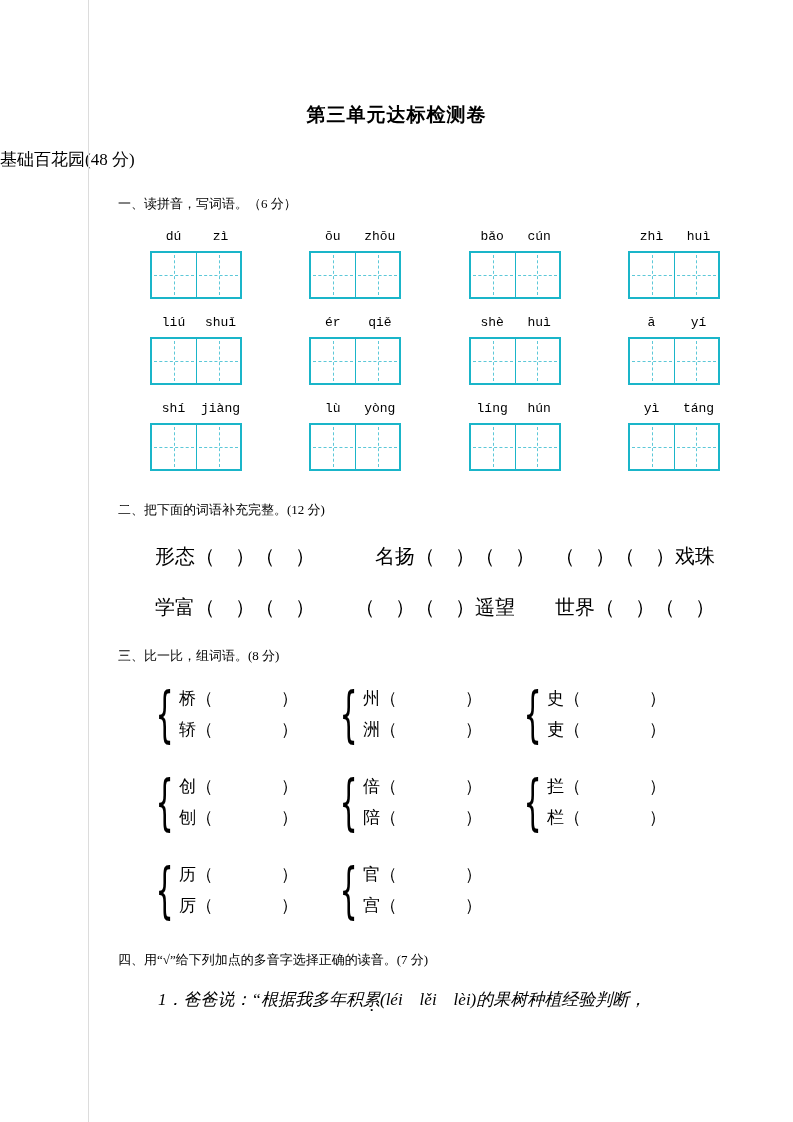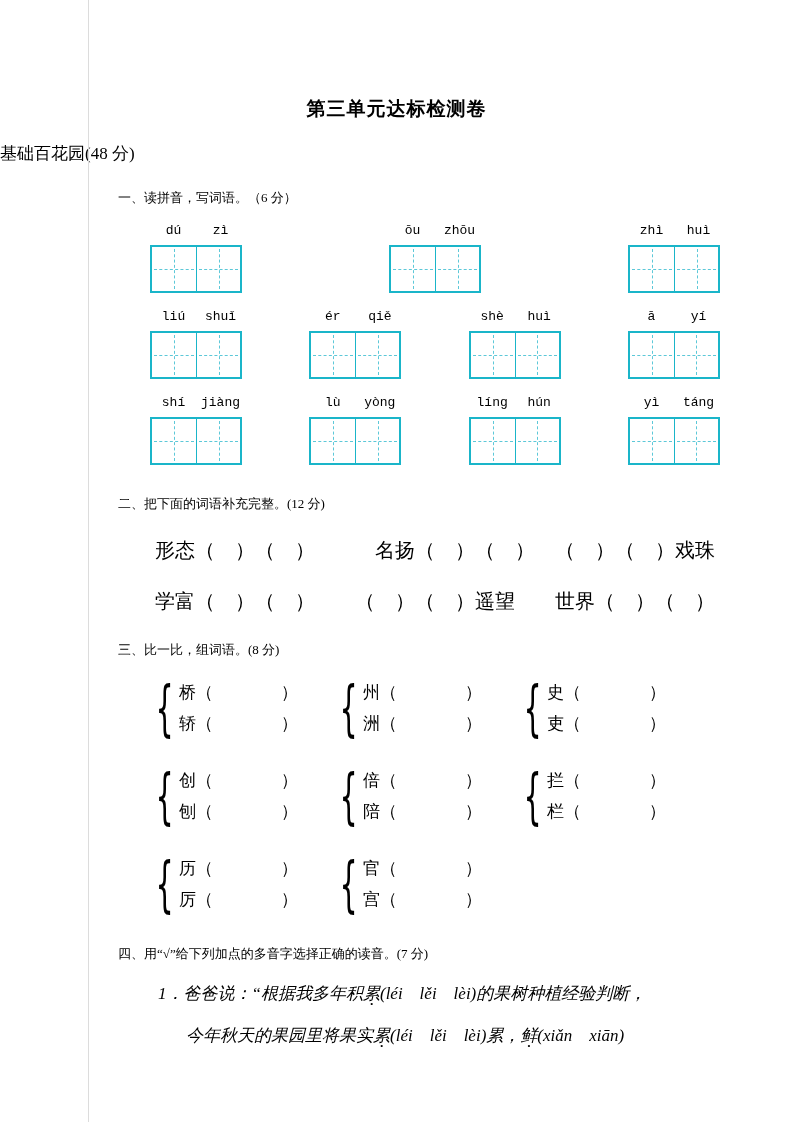--- a/index.html
+++ b/index.html
@@ -13,25 +13,24 @@
     background:#ffffff;
     font-family:"Liberation Serif", serif;
     color:#000;
     overflow:hidden;
   }
   .margin-line{
     position:absolute;left:88px;top:0;bottom:0;
     width:1px;background:#dcdcdc;
   }
   .title{
-    padding-top:76px;
+    padding-top:102px;
     text-align:center;
     font-size:19px;font-weight:bold;
     letter-spacing:1px;
-    margin-top:20px;
   }
   .subtitle{
     margin-top:20px;
     font-size:17px;
   }
   .sec-heading{
     margin:24px 0 0 118px;
     font-size:13px;
   }
   
@@ -130,20 +129,30 @@
           <span>ōu</span>
           <span>zhōu</span>
         </div>
       <div class="tgrid">
           <div class="cell"></div>
           <div class="cell"></div>
         </div>
     </div>
     <div class="pgroup">
       <div class="pinyin">
+          <span>bǎo</span>
+          <span>cún</span>
+        </div>
+      <div class="tgrid">
+          <div class="cell"></div>
+          <div class="cell"></div>
+        </div>
+    </div>
+    <div class="pgroup">
+      <div class="pinyin">
           <span>zhì</span>
           <span>huì</span>
         </div>
       <div class="tgrid">
           <div class="cell"></div>
           <div class="cell"></div>
         </div>
     </div>
   </div>
 
@@ -301,14 +310,13 @@
         <div class="cline">官（　　　　）</div>
         <div class="cline">宫（　　　　）</div>
       </div>
     </div>
   </div>
 
   <div class="sec-heading" style="margin-top:30px;">四、用“√”给下列加点的多音字选择正确的读音。(7 分)</div>
 
   <div class="qline qline1"><span>1．爸爸说：“根据我多年积</span><span class="dotted">累</span><span>(léi　lěi　lèi)的果树种植经验判断，</span></div>
 
-  <div class="qline qline2"><span>今年秋天的果园里将果实</span><span class="dotted">累</span><span>(léi　lěi　lèi)累，</span><span class="dotted">鲜</span><span>(xiǎn　xiān)</span></div>
 </div>
 
 </body></html>

